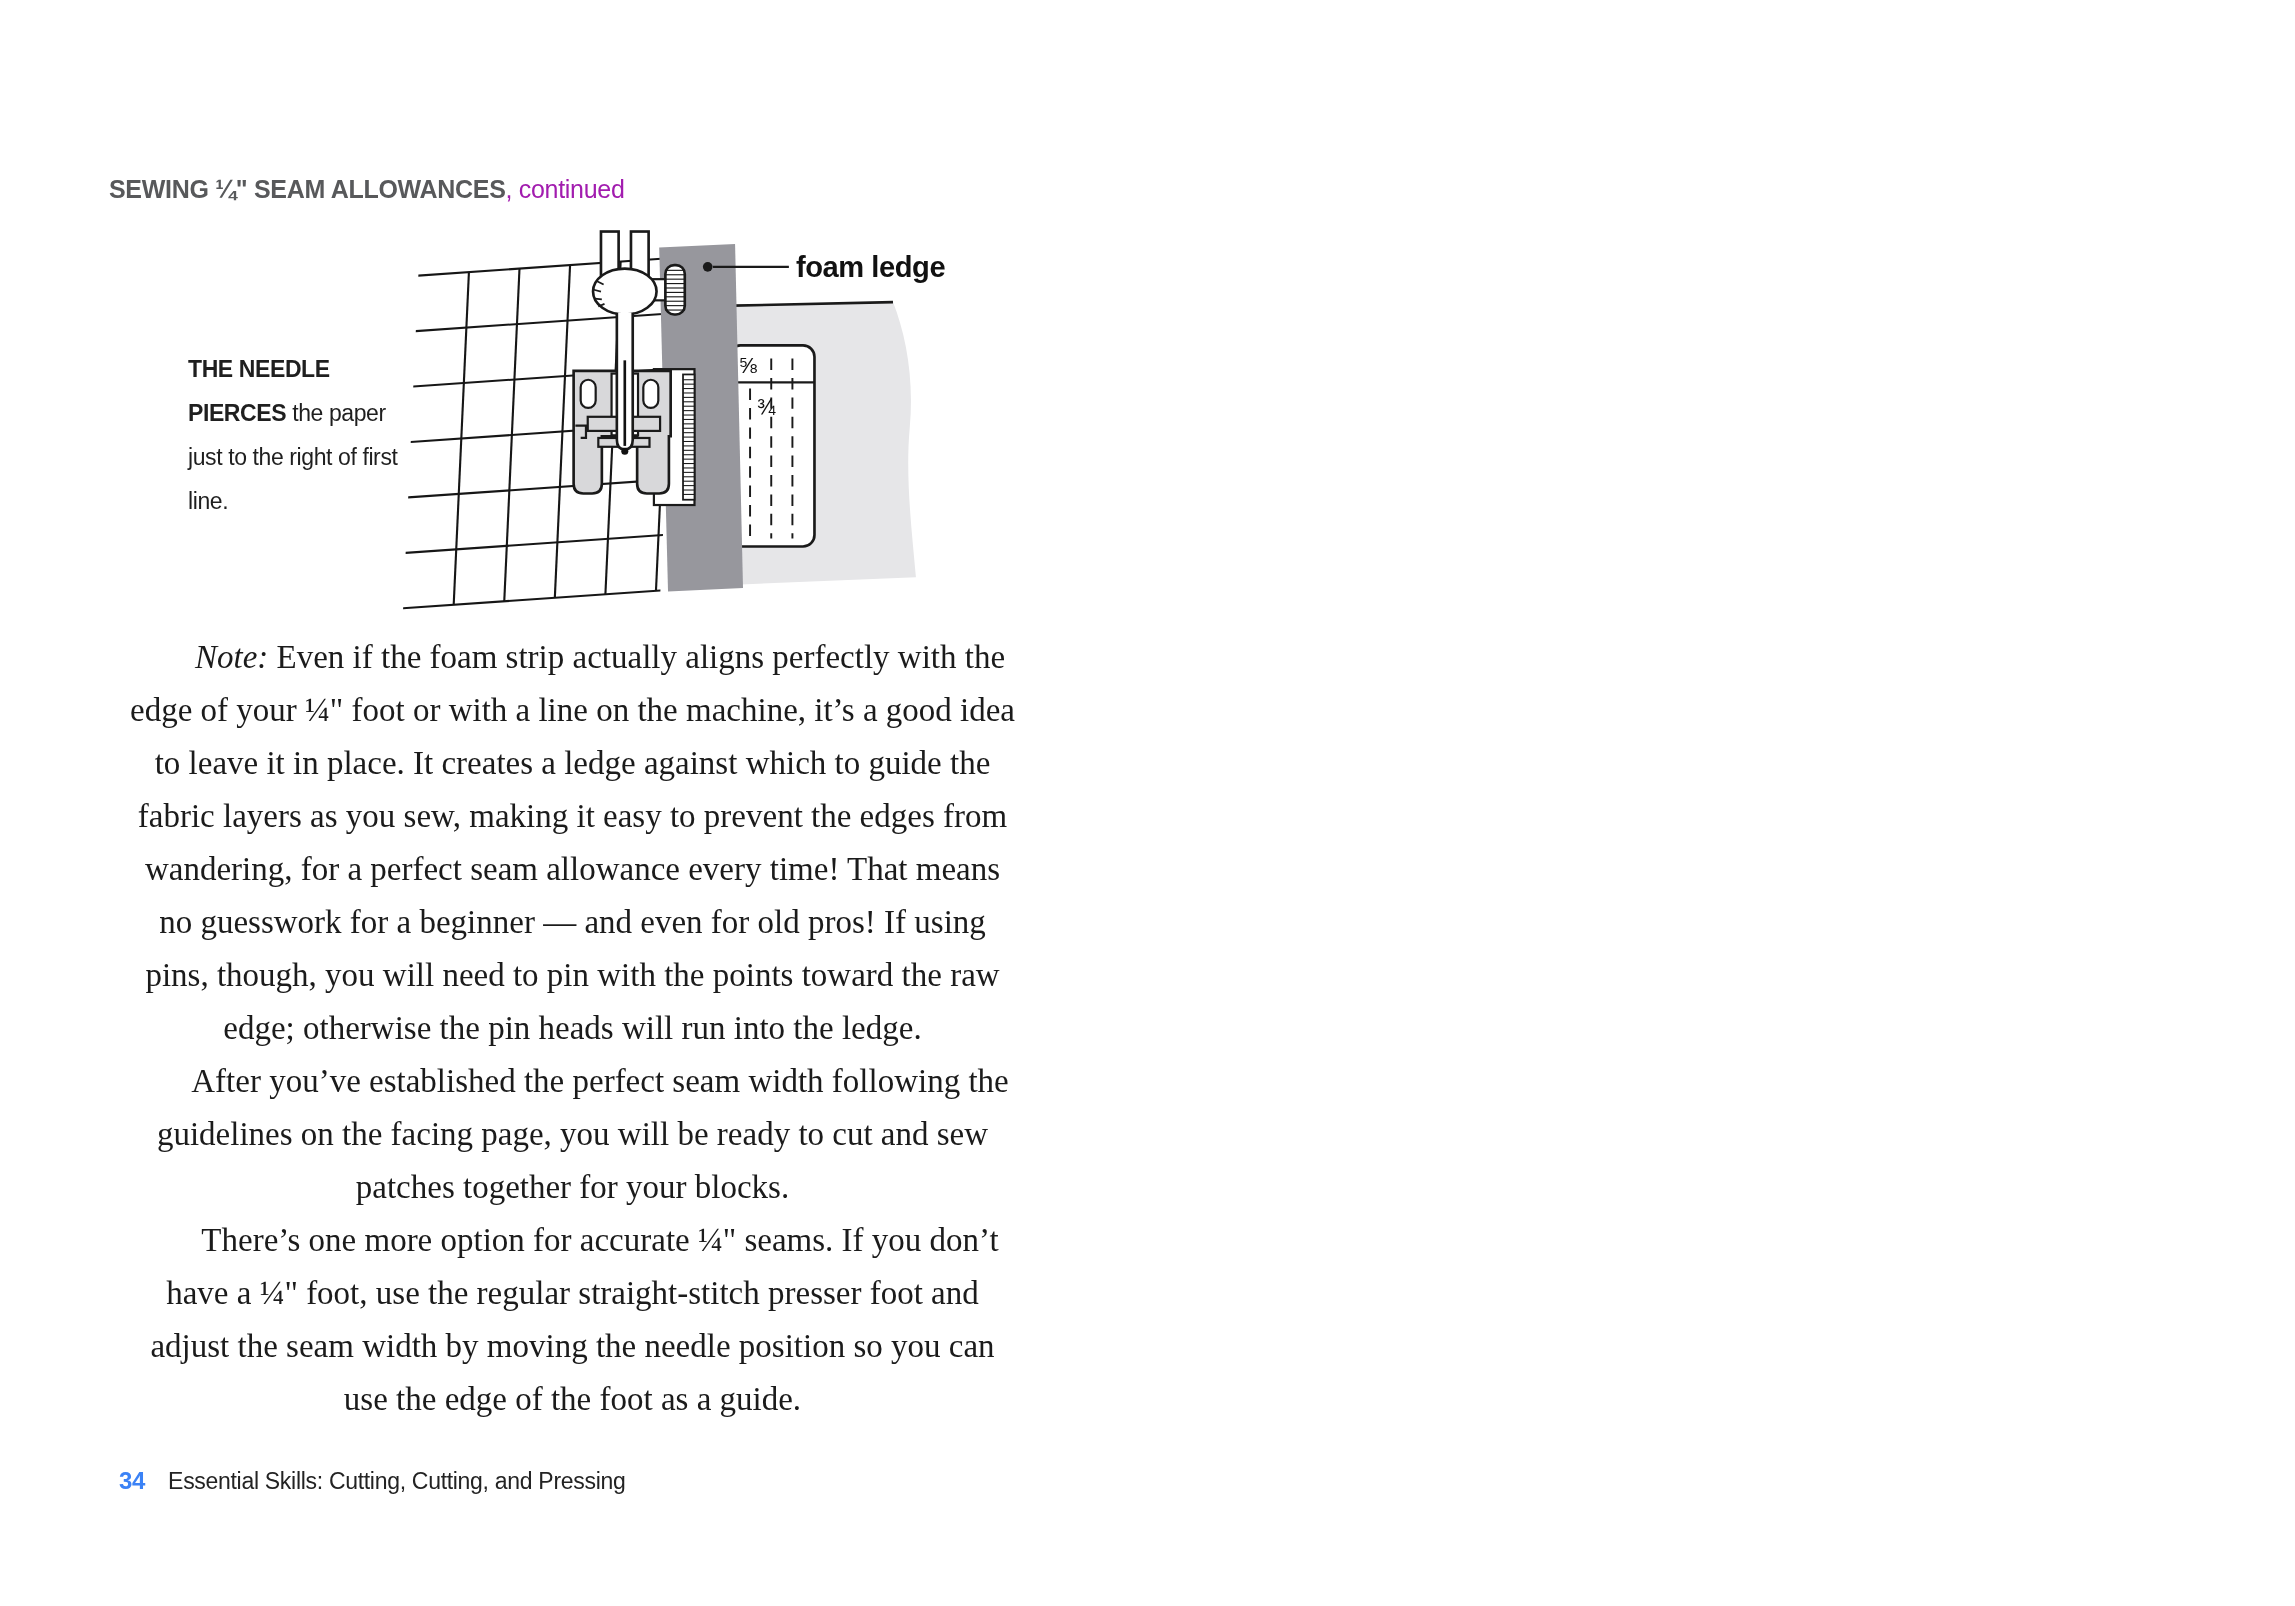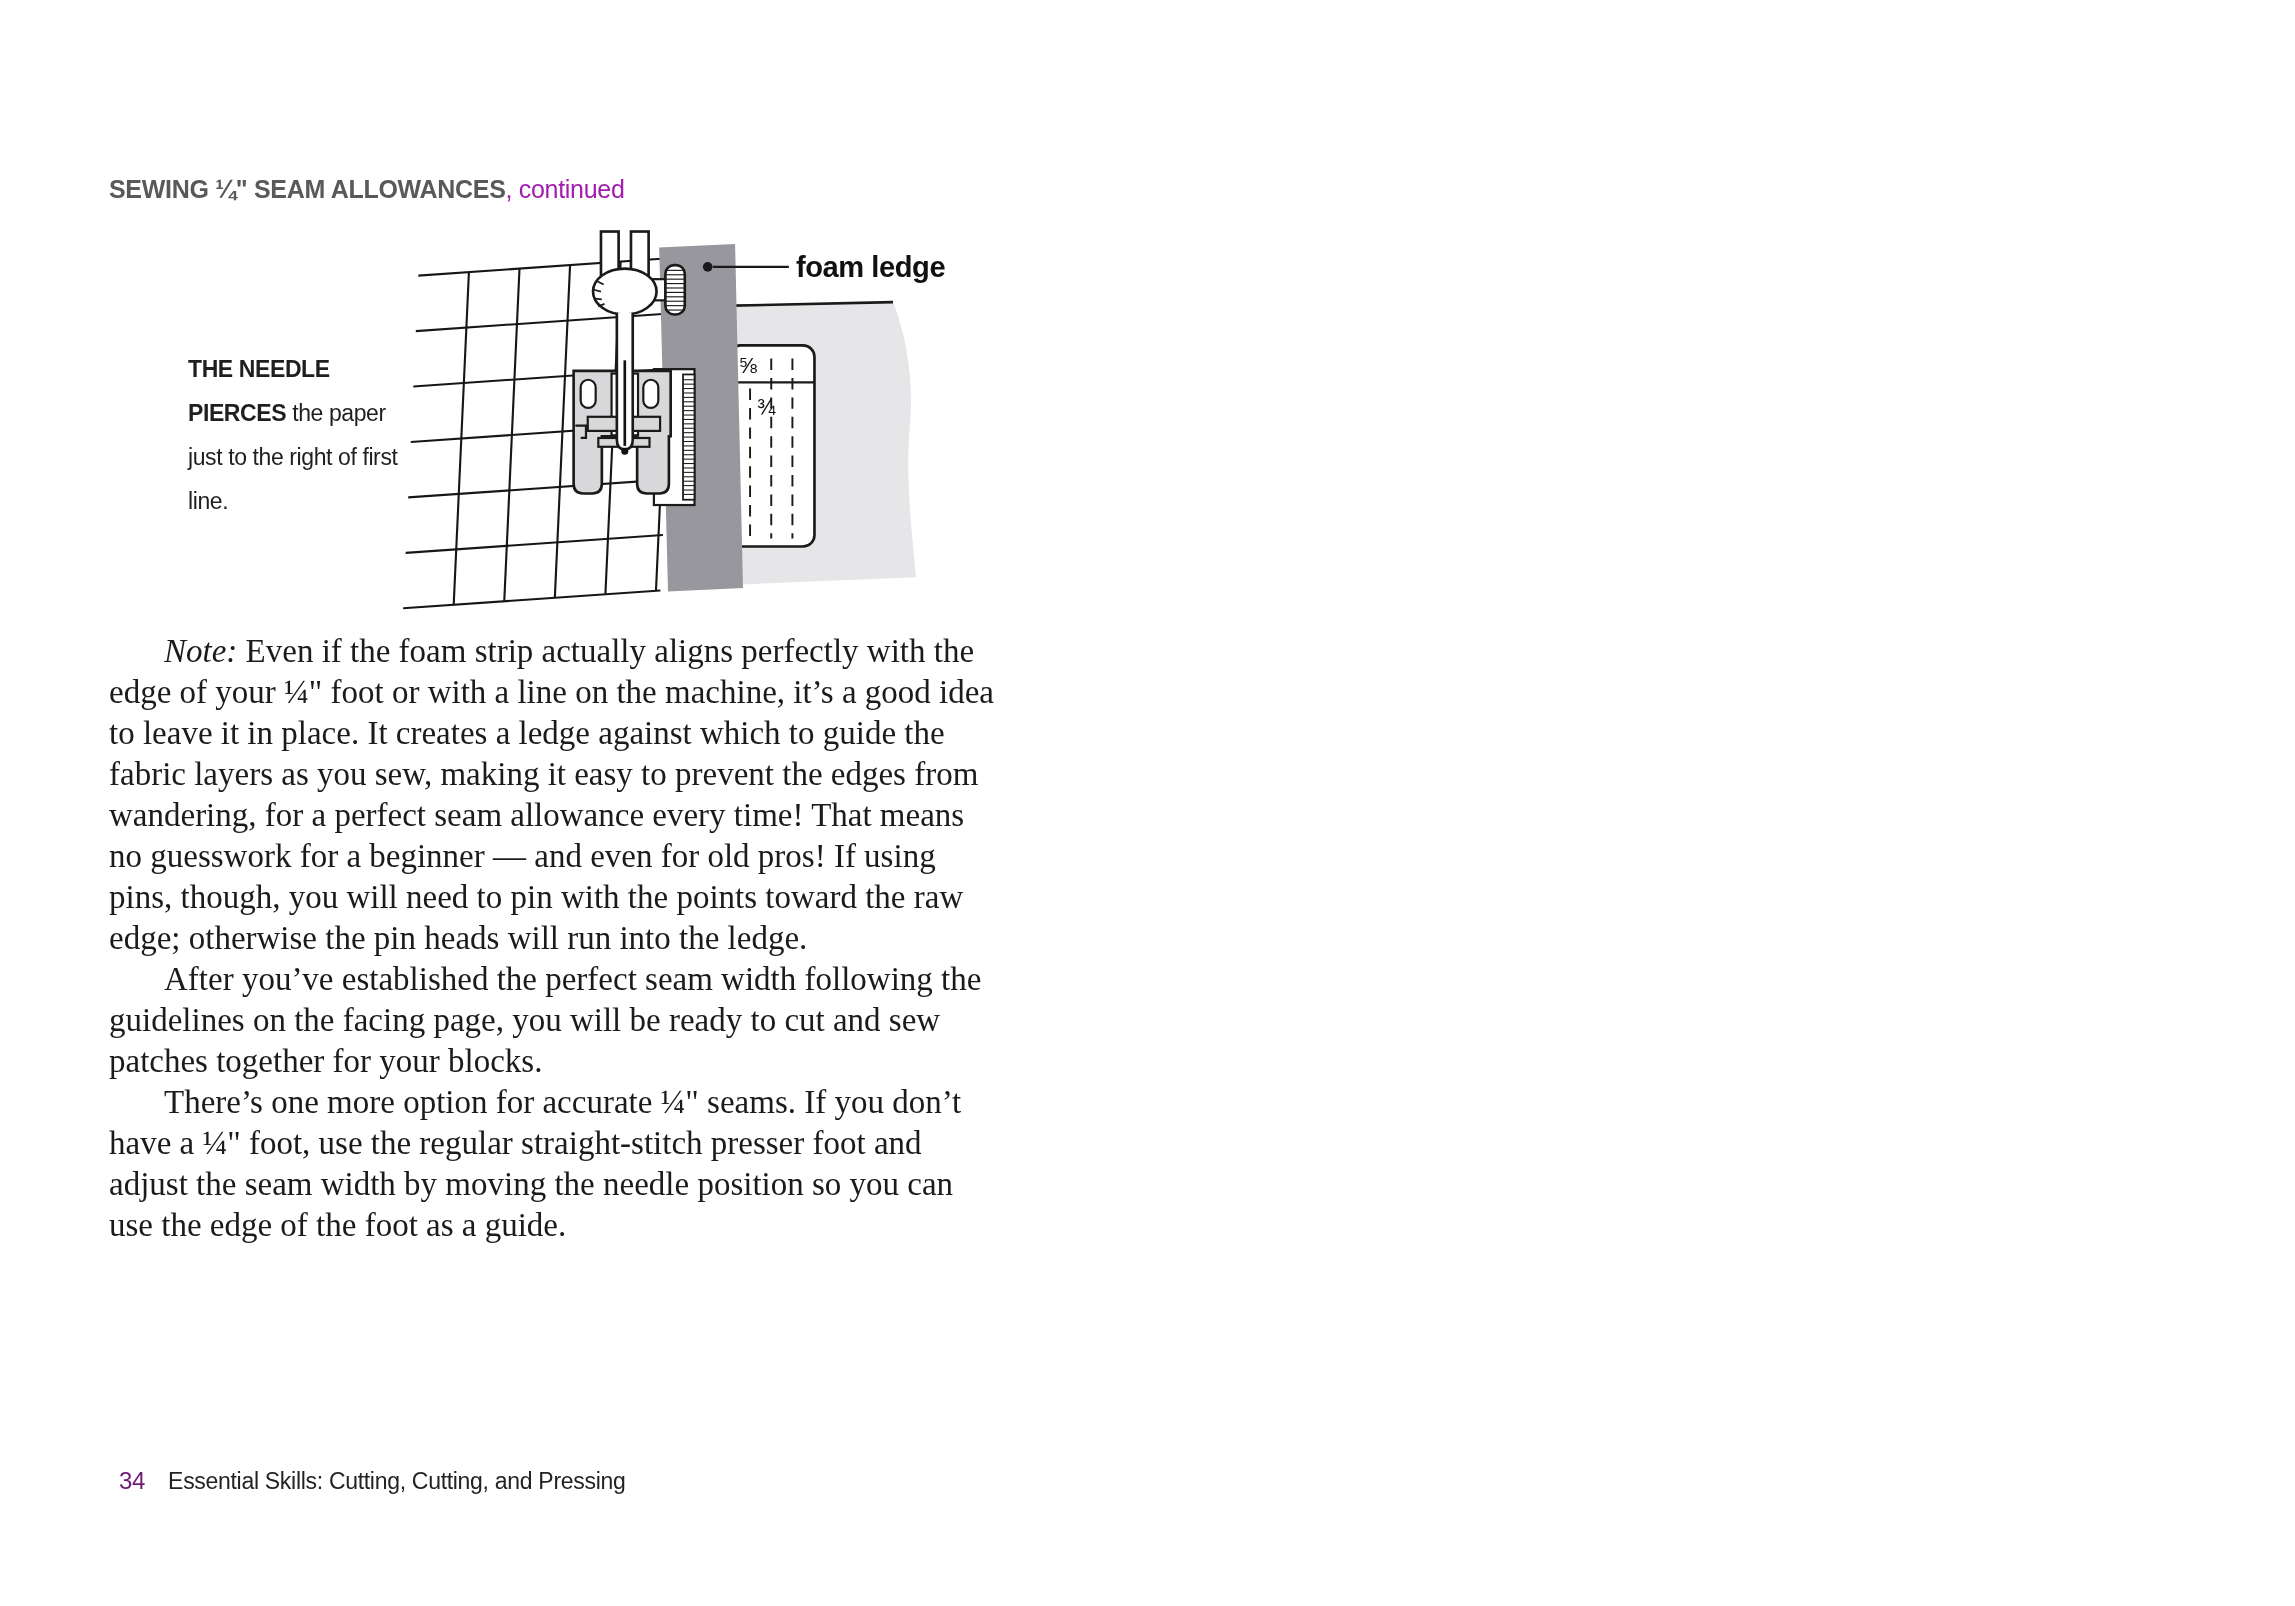--- a/index.html
+++ b/index.html
@@ -16,29 +16,29 @@
   .kicker span{color:#a21caf;font-weight:normal;margin-top:28px;}
 
   
   .figure-svg{position:absolute;left:238px;top:228px;}
   .fig-caption{position:absolute;left:188px;top:347px;width:219px;
                font-family:"Liberation Sans",sans-serif;font-size:23px;line-height:44px;
                letter-spacing:-0.4px;color:#1f1f1f;}
   .fig-caption b{font-weight:bold;}
 
   
-  .body-copy{position:absolute;left:109px;top:631px;width:895px;
-             font-size:33px;line-height:41px;text-align:left;}
+  .body-copy{position:absolute;left:125px;top:631px;width:895px;
+             font-size:33px;line-height:53px;text-align:center;}
   .body-copy p{margin:0;text-indent:55px;}
   .body-copy .lead-italic{font-style:italic;}
 
   
   .footer{position:absolute;top:1467px;font-family:"Liberation Sans",sans-serif;
           font-size:23px;letter-spacing:-0.3px;color:#232323;white-space:nowrap;}
-  .footer .folio{font-weight:normal;font-size:24px;color:#701a75;}
+  .footer .folio{font-weight:bold;font-size:24px;color:#3b82f6;}
   .footer-left{left:119px;}
   .footer-left .folio{margin-right:23px;}
 
   
   .svg-label{font-family:"Liberation Sans",sans-serif;font-weight:bold;font-size:33px;fill:#111;letter-spacing:-0.5px;}
   .svg-mark{font-family:"Liberation Sans",sans-serif;font-size:25px;fill:#111;}
 </style>
 </head>
 <body>
 

